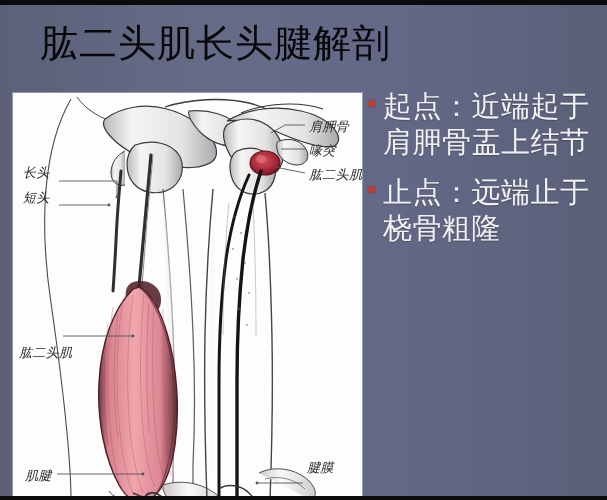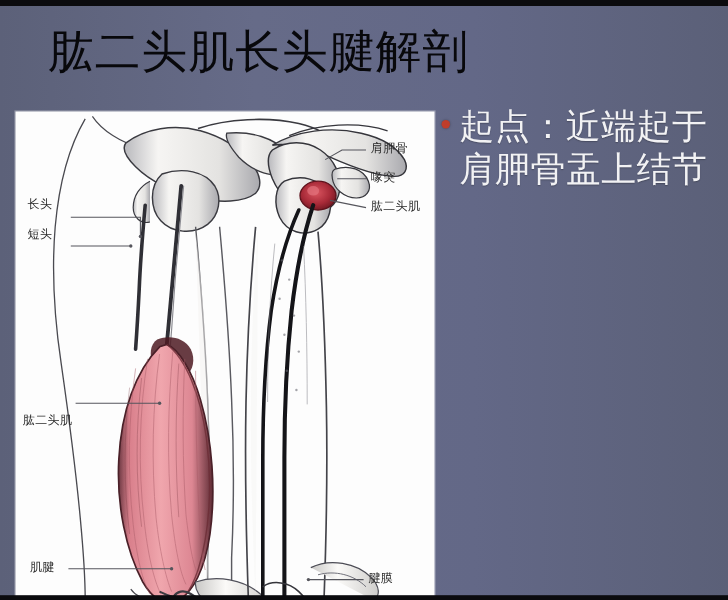--- a/index.html
+++ b/index.html
@@ -37,25 +37,26 @@
     position:absolute;left:13px;top:93px;width:349px;height:407px;
     background:#fdfdfd;z-index:10;overflow:hidden;
     box-shadow:0 0 0 1px rgba(255,255,255,.35);
   }
   #figure .canvas{position:absolute;inset:0;}
 
   
   .flabel{
     position:absolute;
     font-family:"DejaVu Sans","Liberation Sans",sans-serif;
-    font-size:10px;line-height:1;
+    font-size:13px;line-height:1;
     color:#2a2a2a;
     white-space:nowrap;
     z-index:26;
     letter-spacing:.3px;
+    font-style:italic;
   }
 
   
   #bullets{
     position:absolute;left:368px;top:88px;width:236px;z-index:20;
   }
   .bullet{position:relative;margin-bottom:14px;}
   .dot{
     position:absolute;left:0;top:12px;
     width:7px;height:7px;border-radius:50%;
@@ -246,29 +247,33 @@
         <circle cx="120" cy="243" r="1.4"></circle>
         <circle cx="130" cy="381" r="1.4"></circle>
         <circle cx="244" cy="390" r="1.4"></circle>
       </g>
     </svg>
 
     <div class="flabel" style="left:10px;top:73px;">长头</div>
     <div class="flabel" style="left:10px;top:98px;">短头</div>
     <div class="flabel" style="left:6px;top:253px;">肱二头肌</div>
     <div class="flabel" style="left:12px;top:376px;">肌腱</div>
-    <div class="flabel" style="left:294px;top:385px;">腱膜</div>
+    <div class="flabel" style="left:294px;top:368px;">腱膜</div>
     <div class="flabel" style="left:296px;top:27px;">肩胛骨</div>
     <div class="flabel" style="left:296px;top:51px;">喙突</div>
     <div class="flabel" style="left:296px;top:75px;">肱二头肌</div>
   </div>
 
   <div id="bullets">
 
     <div class="bullet">
       <span class="dot"></span>
       <div class="btext">起点：近端起于肩胛骨盂上结节</div>
     </div>
 
 
+    <div class="bullet">
+      <span class="dot"></span>
+      <div class="btext">止点：远端止于桡骨粗隆</div>
+    </div>
 
   </div>
 </div>
 
 </body></html>

